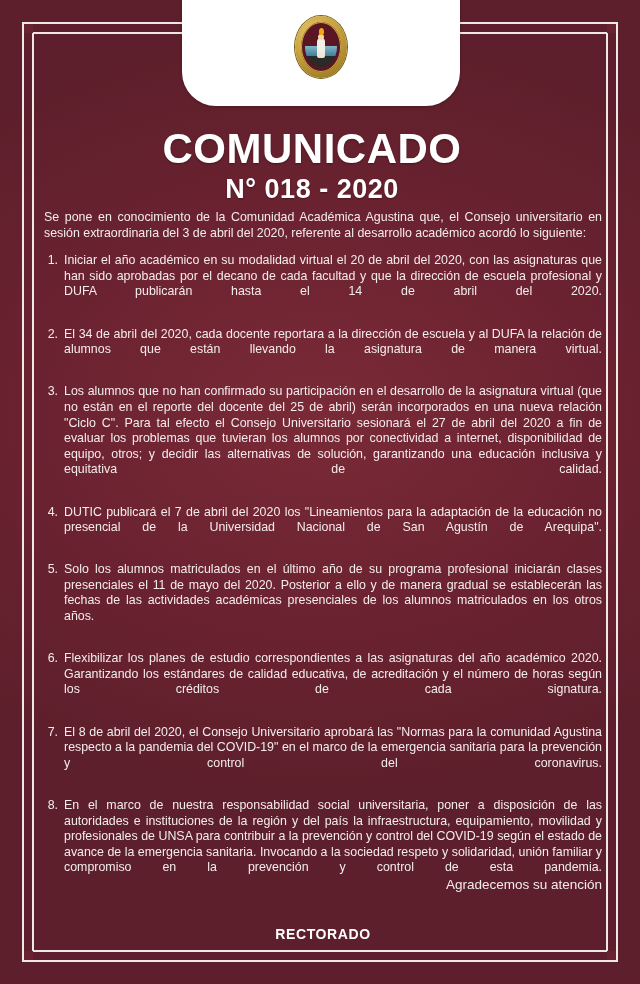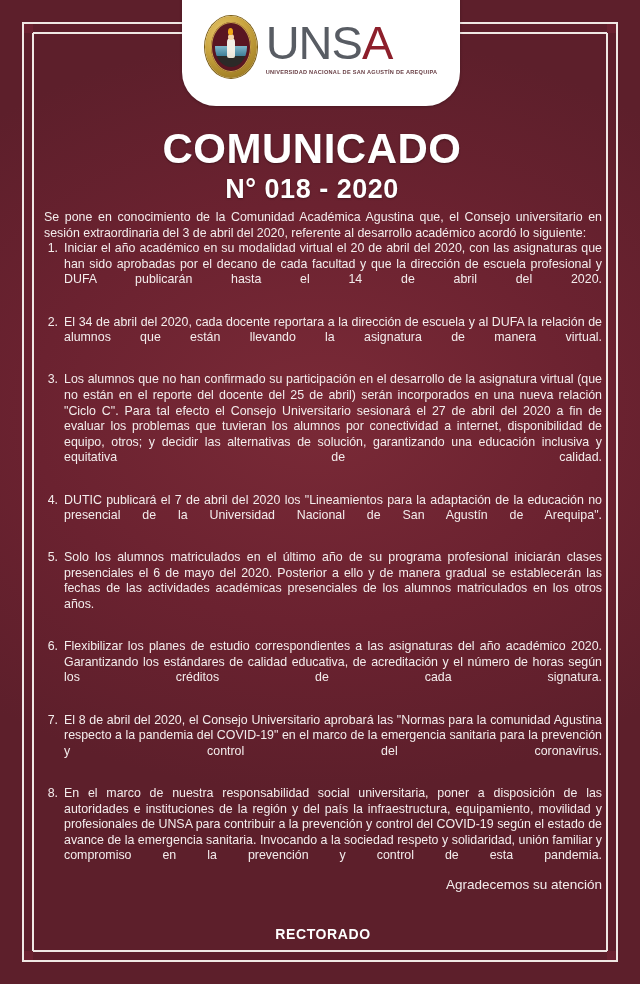--- a/index.html
+++ b/index.html
@@ -157,21 +157,21 @@
     position:absolute;
     left:44px; right:38px; top:210px;
     color:#f3ecec;
     font-size:12.4px;
     line-height:15.6px;
     z-index:4;
   }
   .intro{
     text-align:justify;
     text-justify:inter-word;
-    margin-bottom:0;
+    margin-bottom:12px;
   }
   ol.items{ list-style:none; }
   ol.items > li{
     display:flex;
     margin-bottom:11px;
     text-align:justify;
   }
   .num{
     flex:0 0 20px;
     text-align:right;
@@ -226,27 +226,20 @@
     <div class="crest">
       <div class="crest-img">
         <div class="crest-sky"></div>
         <div class="crest-water"></div>
         <div class="crest-ground"></div>
         <div class="crest-figure"></div>
         <div class="crest-head"></div>
         <div class="crest-flame"></div>
       </div>
     </div>
-    <div class="wordmark">
-      <div class="unsa">
-        <span>UNS</span>
-          <span class="a-red">A</span>
-      </div>
-      <div class="unsa-sub">UNIVERSIDAD NACIONAL DE SAN AGUSTÍN DE AREQUIPA</div>
-    </div>
   </div>
 
   <div class="title-wrap">
     <div class="title">COMUNICADO</div>
     <div class="subtitle">N° 018 - 2020</div>
   </div>
 
   <div class="body">
     <p class="intro">Se pone en conocimiento de la Comunidad Académica Agustina que, el Consejo universitario en sesión extraordinaria del 3 de abril del 2020, referente al desarrollo académico acordó lo siguiente:</p>
     <ol class="items" id="items-list">
@@ -261,21 +254,21 @@
         <li>
           <span class="num">3.</span>
           <span class="txt">Los alumnos que no han confirmado su participación en el desarrollo de la asignatura virtual (que no están en el reporte del docente del 25 de abril) serán incorporados en una nueva relación "Ciclo C". Para tal efecto el Consejo Universitario sesionará el 27 de abril del 2020 a fin de evaluar los problemas que tuvieran los alumnos por conectividad a internet, disponibilidad de equipo, otros; y decidir las alternativas de solución, garantizando una educación inclusiva y equitativa de calidad.</span>
         </li>
         <li>
           <span class="num">4.</span>
           <span class="txt">DUTIC publicará el 7 de abril del 2020 los "Lineamientos para la adaptación de la educación no presencial de la Universidad Nacional de San Agustín de Arequipa".</span>
         </li>
         <li>
           <span class="num">5.</span>
-          <span class="txt">Solo los alumnos matriculados en el último año de su programa profesional iniciarán clases presenciales el 6 de mayo del 2020. Posterior a ello y de manera gradual se establecerán las fechas de las actividades académicas presenciales de los alumnos matriculados en los otros años.</span>
+          <span class="txt">Solo los alumnos matriculados en el último año de su programa profesional iniciarán clases presenciales el 11 de mayo del 2020. Posterior a ello y de manera gradual se establecerán las fechas de las actividades académicas presenciales de los alumnos matriculados en los otros años.</span>
         </li>
         <li>
           <span class="num">6.</span>
           <span class="txt">Flexibilizar los planes de estudio correspondientes a las asignaturas del año académico 2020. Garantizando los estándares de calidad educativa, de acreditación y el número de horas según los créditos de cada signatura.</span>
         </li>
         <li>
           <span class="num">7.</span>
           <span class="txt">El 8 de abril del 2020, el Consejo Universitario aprobará las "Normas para la comunidad Agustina respecto a la pandemia del COVID-19" en el marco de la emergencia sanitaria para la prevención y control del coronavirus.</span>
         </li>
         <li>

